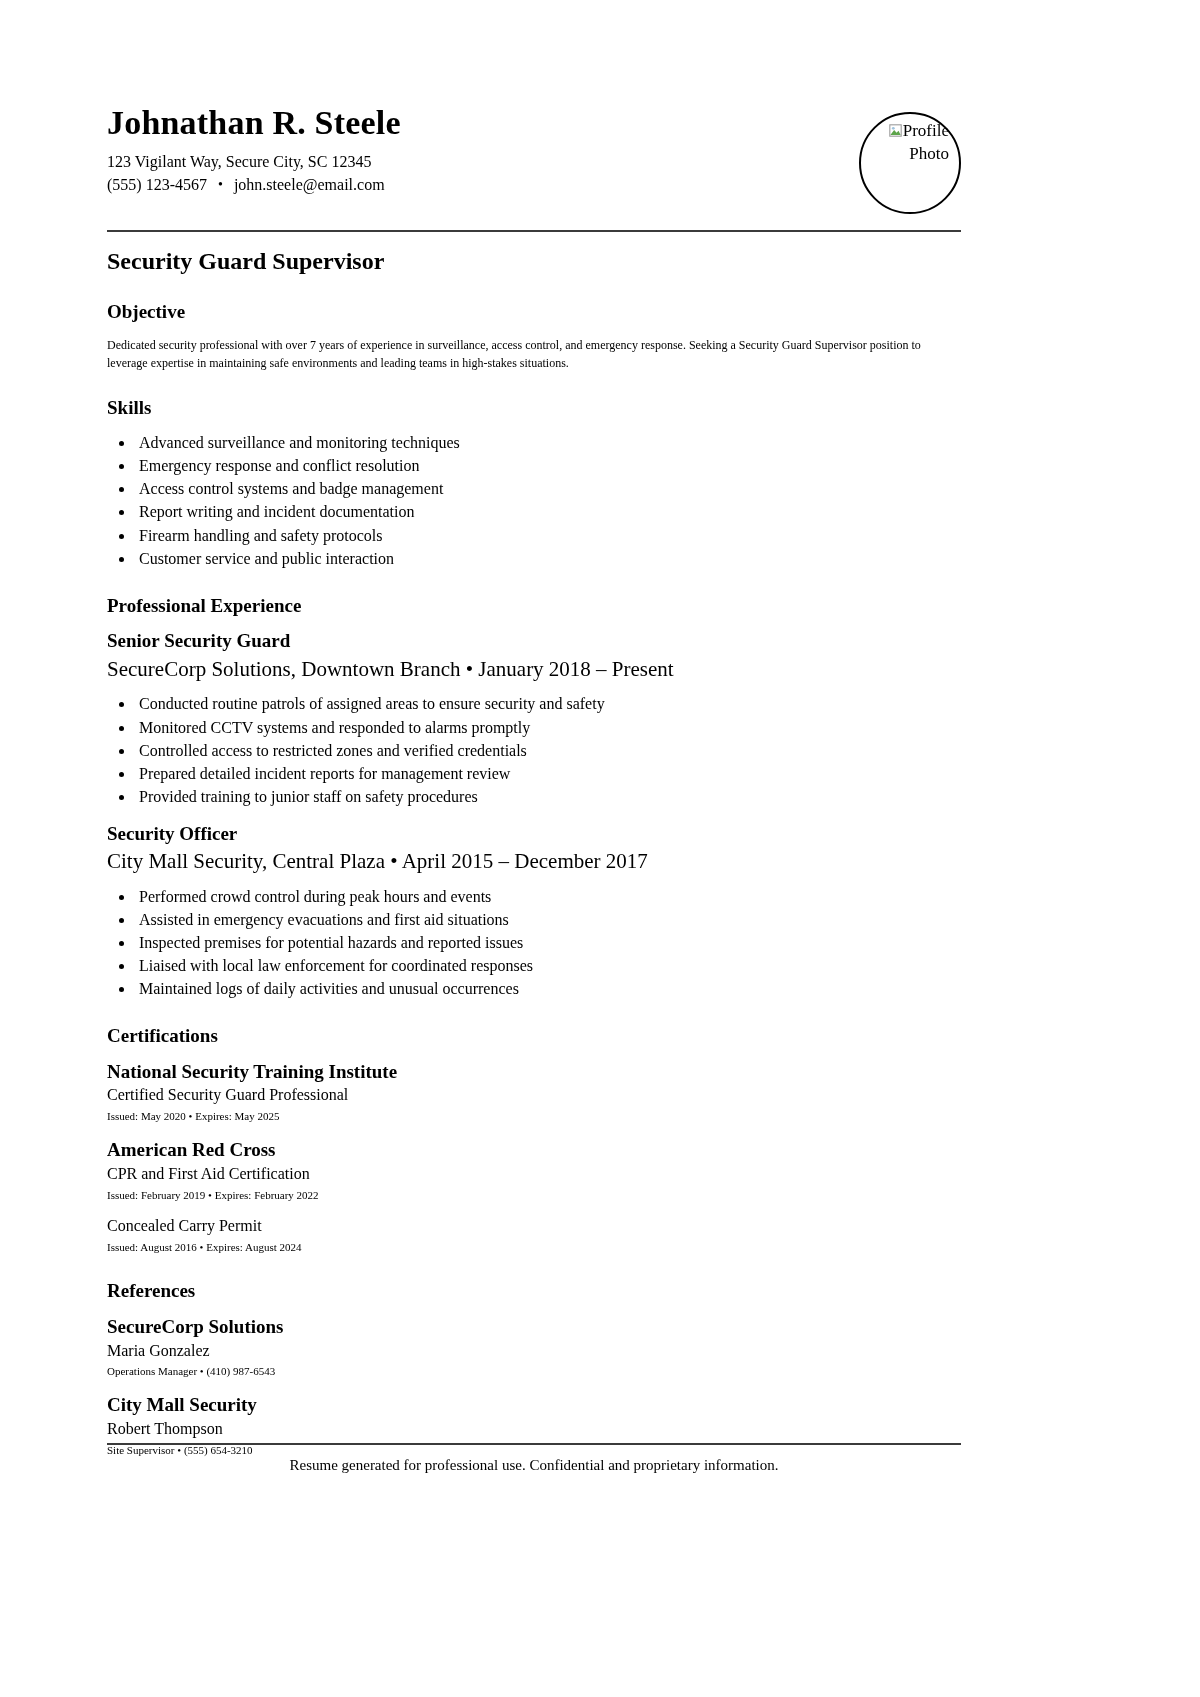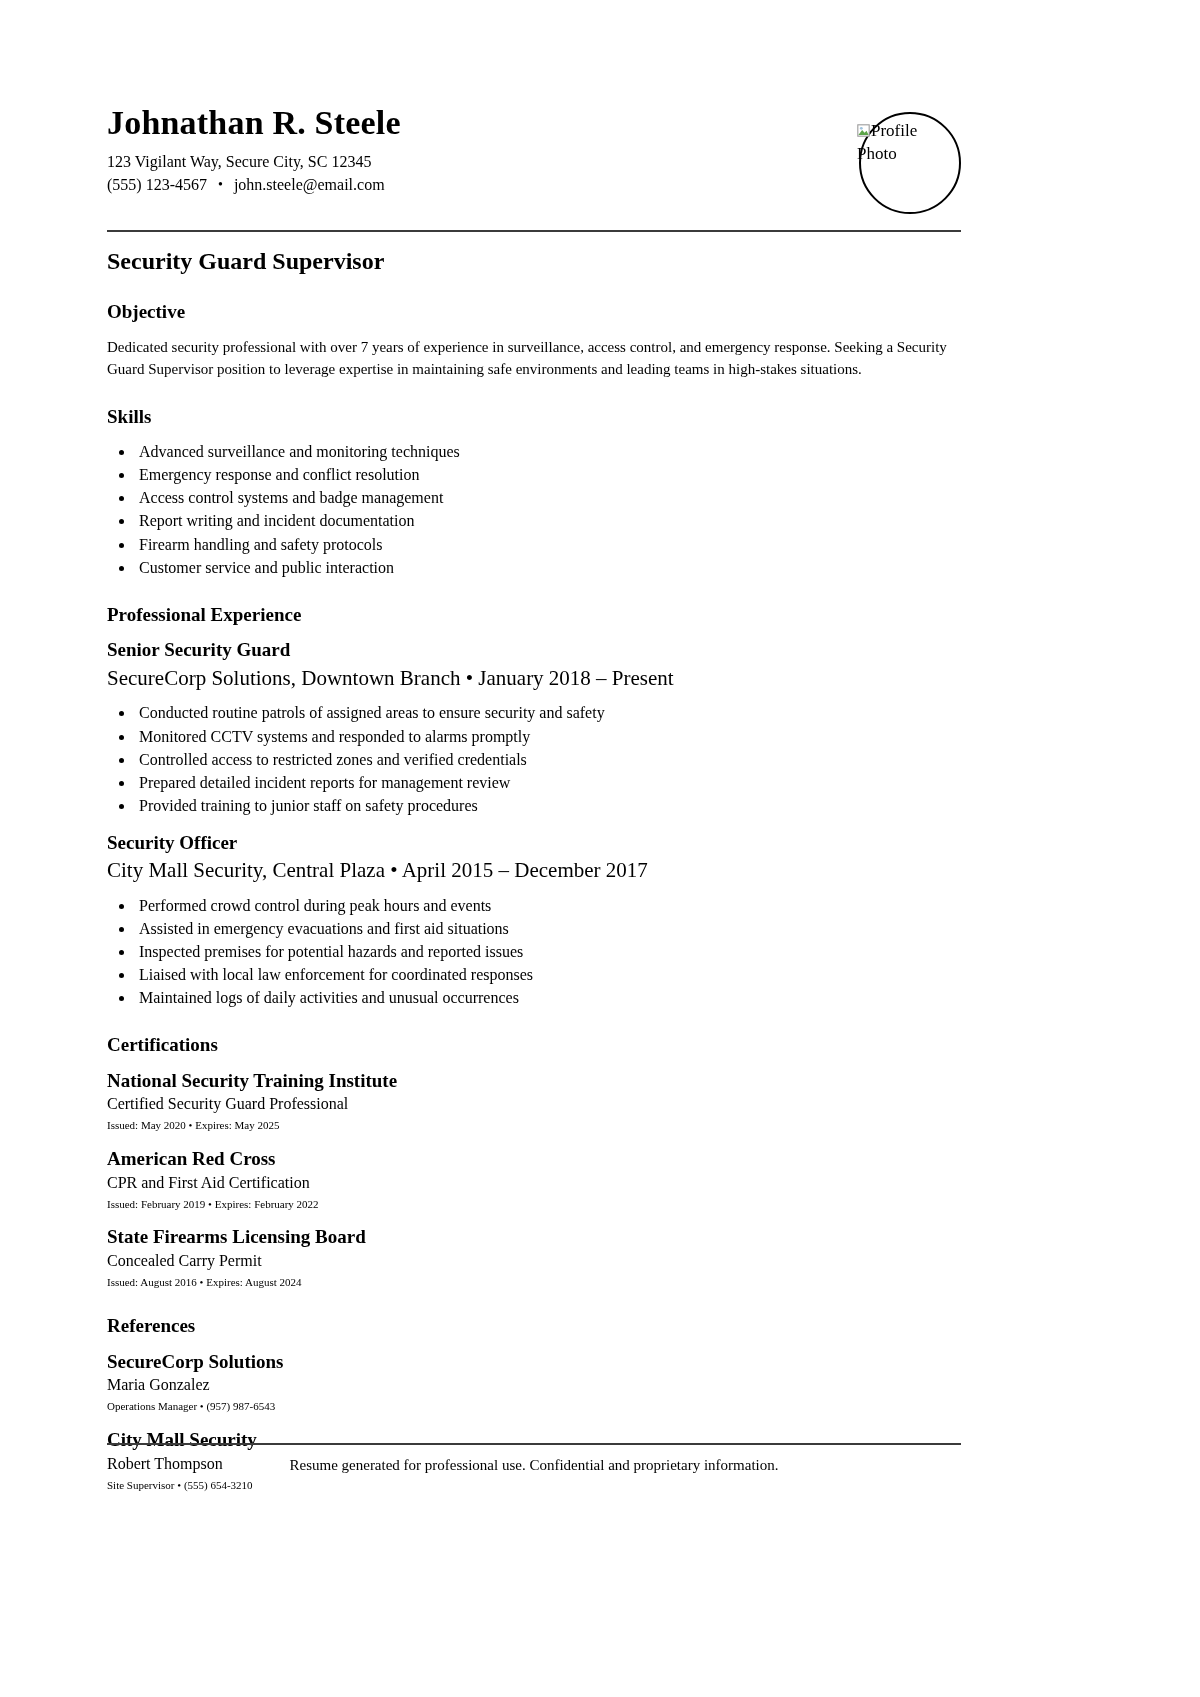--- a/index.html
+++ b/index.html
@@ -54,20 +54,21 @@
   }
   .photo {
     box-sizing: border-box;
     flex: 0 0 auto;
     width: 102px;
     height: 102px;
     border: 2px solid #000000;
     border-radius: 50%;
     margin-top: 8px;
     position: relative;
+    text-align: right;
   }
   .photo-alt {
     position: absolute;
     top: 6px;
     left: -4px;
     width: 92px;
     font-size: 17px;
     line-height: 1.35;
   }
   .broken-img-icon {
@@ -90,21 +91,21 @@
     margin: 15px 0 0 0;
     line-height: 1.2;
   }
   .section-heading {
     font-size: 19px;
     font-weight: bold;
     margin: 25px 0 12px 0;
     line-height: 1.2;
   }
   .body-text {
-    font-size: 15px;
+    font-size: 12px;
     line-height: 1.5;
     margin: 0;
   }
   ul.bullets {
     margin: 0;
     padding-left: 28px;
   }
   ul.bullets li {
     font-size: 16px;
     line-height: 1.44;
@@ -234,33 +235,32 @@
       <p class="entry-detail">Issued: May 2020 • Expires: May 2025</p>
     </div>
 
     <div class="entry">
       <h4 class="entry-title">American Red Cross</h4>
       <p class="entry-italic">CPR and First Aid Certification</p>
       <p class="entry-detail">Issued: February 2019 • Expires: February 2022</p>
     </div>
 
     <div class="entry">
-      <h4 class="entry-title">State Firearms Licensing Board</h4>
       <p class="entry-italic">Concealed Carry Permit</p>
       <p class="entry-detail">Issued: August 2016 • Expires: August 2024</p>
     </div>
   </div>
 
   <div>
     <h3 class="section-heading">References</h3>
 
     <div class="entry">
       <h4 class="entry-title" style="margin-top:0">SecureCorp Solutions</h4>
       <p class="entry-italic">Maria Gonzalez</p>
-      <p class="entry-detail">Operations Manager • (957) 987-6543</p>
+      <p class="entry-detail">Operations Manager • (410) 987-6543</p>
     </div>
 
     <div class="entry">
       <h4 class="entry-title">City Mall Security</h4>
       <p class="entry-italic">Robert Thompson</p>
       <p class="entry-detail">Site Supervisor • (555) 654-3210</p>
     </div>
   </div>
 
   <div class="footer">

